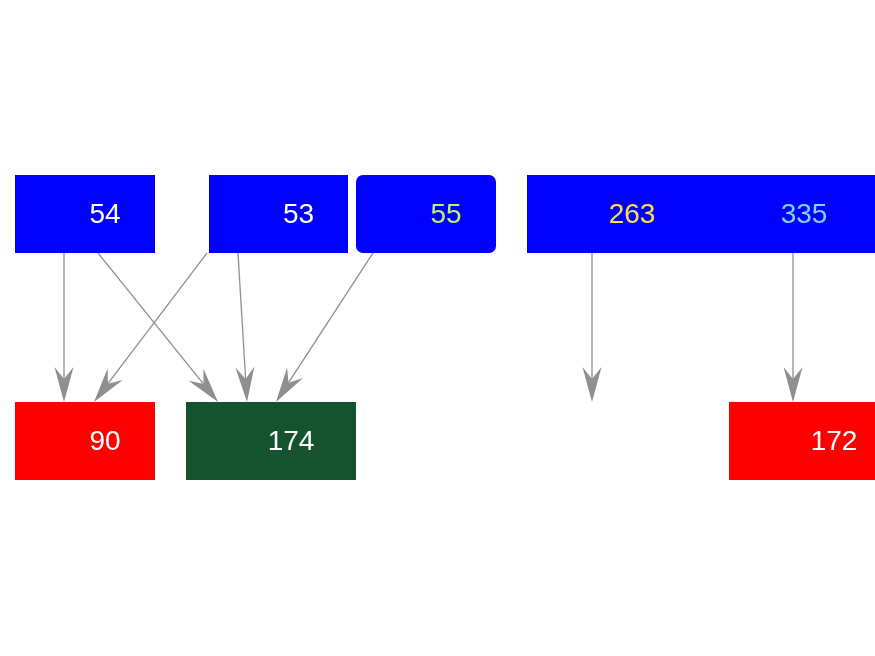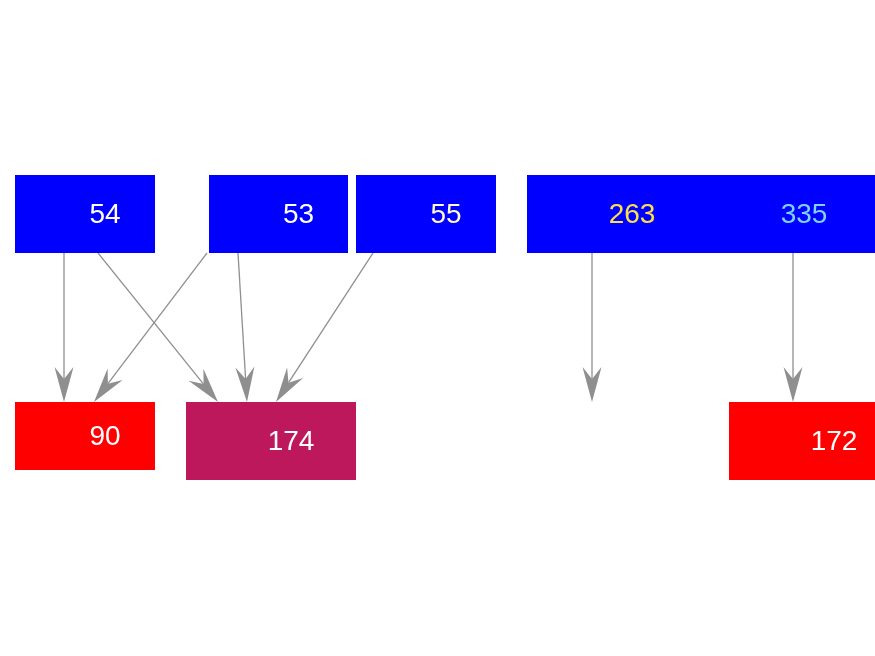--- a/index.html
+++ b/index.html
@@ -61,32 +61,32 @@
       <line x1="793" y1="253" x2="793" y2="379" stroke="#8f8f8f" stroke-width="1.3"></line>
       <polygon points="793.0,402.0 783.5,367.0 793.0,379.0 802.5,367.0" fill="#8f8f8f"></polygon>
     </svg>
   <div id="node-layer">
       <div class="node" style="left: 15px; top: 175px; width: 100px; height: 78px; background: rgb(0, 0, 255); color: rgb(255, 255, 255);">
         <span>54</span>
       </div>
       <div class="node" style="left: 185px; top: 175px; width: 99px; height: 78px; background: rgb(0, 0, 255); color: rgb(255, 255, 255); margin-left: 24px;">
         <span>53</span>
       </div>
-      <div class="node" style="left: 356px; top: 175px; width: 100px; height: 78px; background: rgb(0, 0, 255); color: #fef9c3;">
+      <div class="node" style="left: 356px; top: 175px; width: 100px; height: 78px; background: rgb(0, 0, 255); color: #bef264; border-radius: 7px;">
         <span>55</span>
       </div>
       <div class="node" style="left: 527px; top: 175px; width: 130px; height: 78px; background: rgb(0, 0, 255); color: #fde047;">
         <span>263</span>
       </div>
       <div class="node" style="left: 693px; top: 175px; width: 142px; height: 78px; background: rgb(0, 0, 255); color: #7dd3fc;">
         <span>335</span>
       </div>
-      <div class="node" style="left: 15px; top: 402px; width: 100px; height: 68px; background: rgb(255, 0, 0); color: rgb(255, 255, 255); align-items: center;">
+      <div class="node" style="left: 15px; top: 402px; width: 100px; height: 78px; background: rgb(255, 0, 0); color: rgb(255, 255, 255); align-items: center;">
         <span>90</span>
       </div>
-      <div class="node" style="left: 186px; top: 402px; width: 130px; height: 78px; background: #be185d; color: rgb(255, 255, 255); text-align: center;">
+      <div class="node" style="left: 186px; top: 402px; width: 130px; height: 78px; background: #14532d; color: rgb(255, 255, 255); text-align: center;">
         <span>174</span>
       </div>
       <div class="node" style="left: 729px; top: 402px; width: 130px; height: 78px; background: rgb(255, 0, 0); color: rgb(255, 255, 255);">
         <span>172</span>
       </div>
     </div>
 </div>
 
 </body></html>

